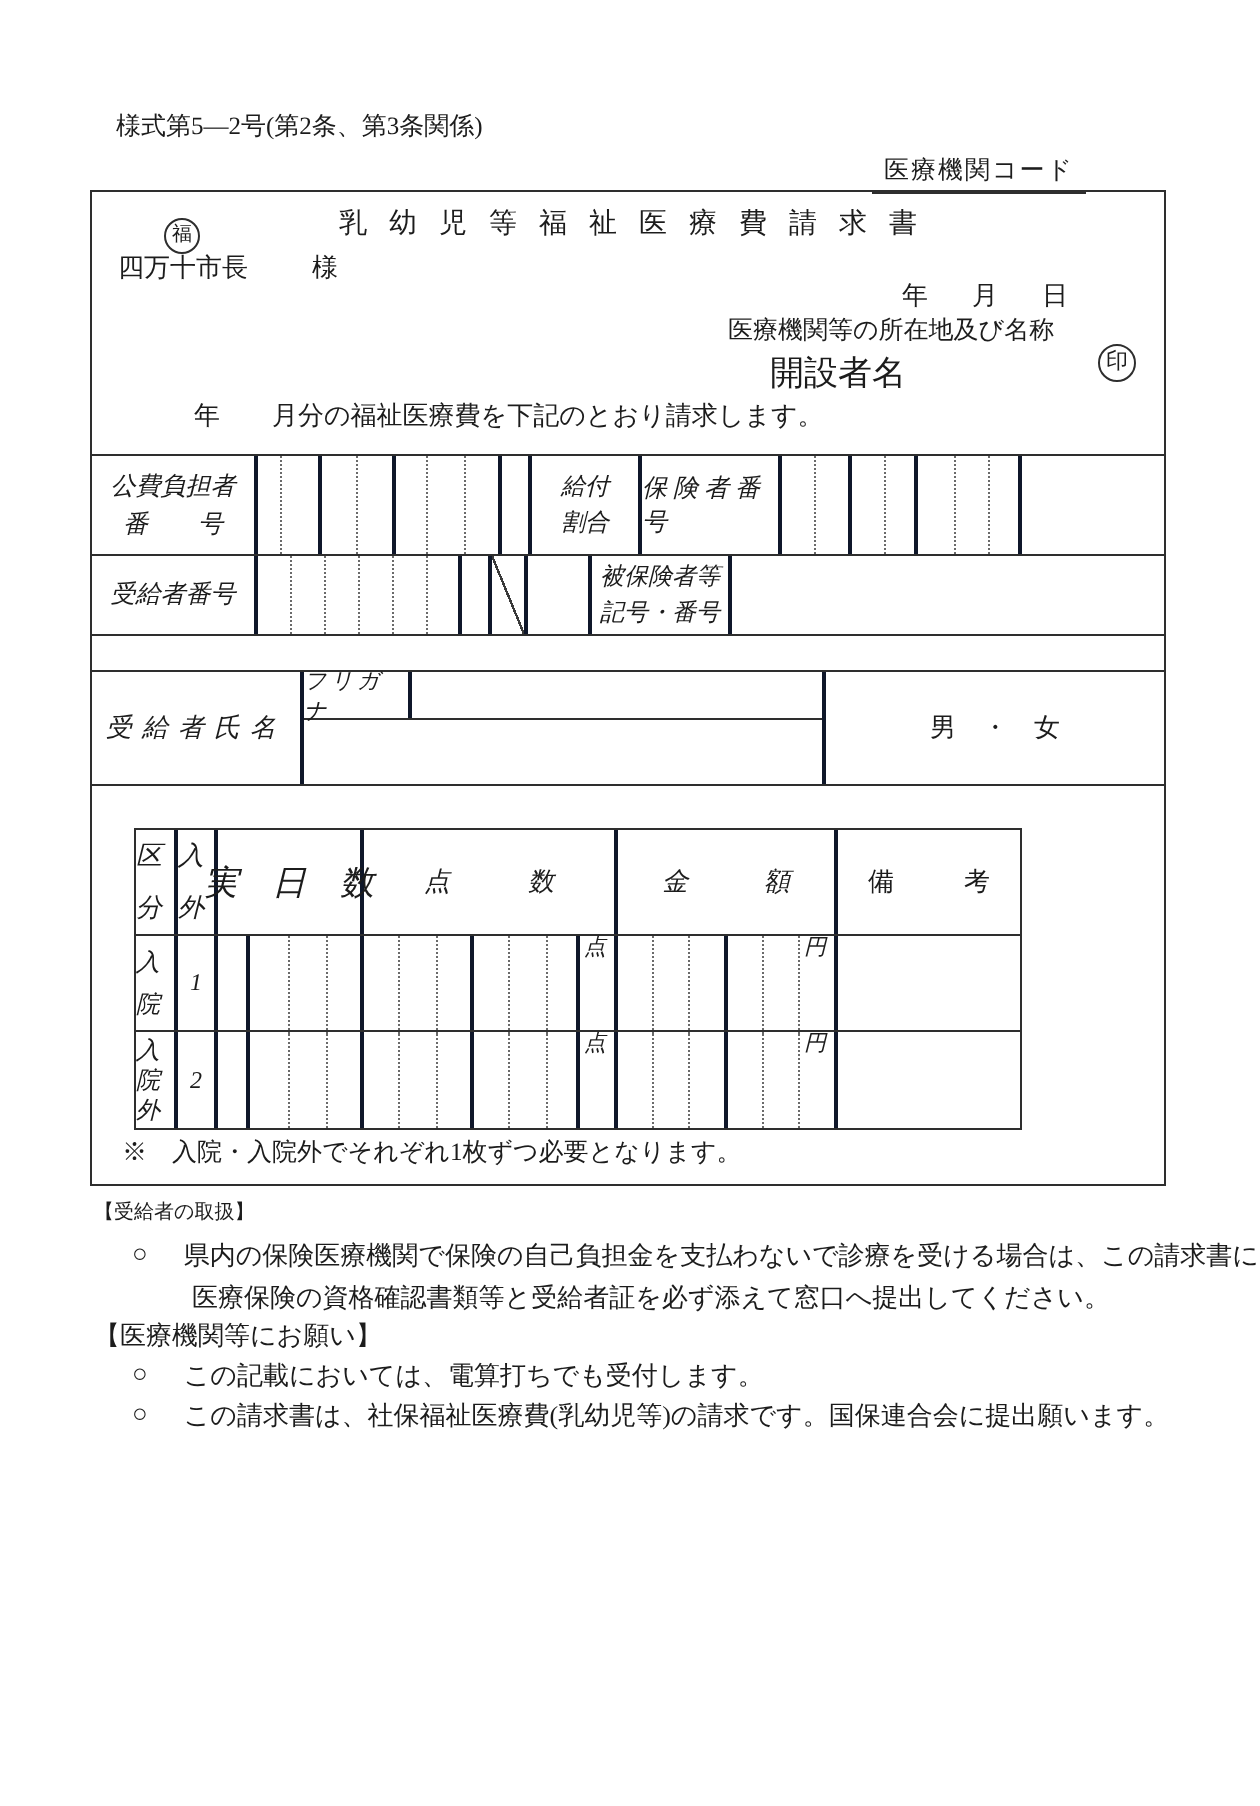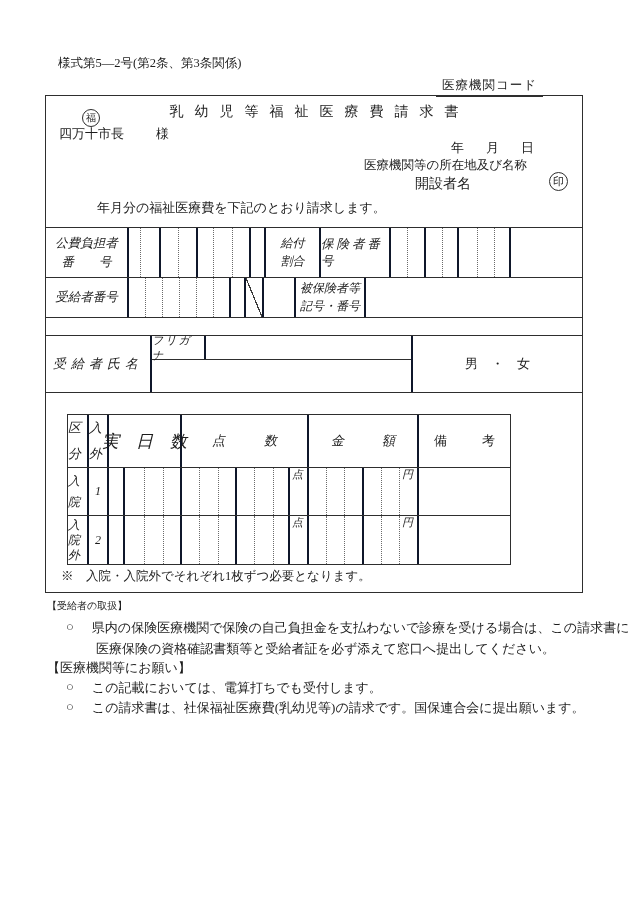--- a/index.html
+++ b/index.html
@@ -48,25 +48,25 @@
   <div class="abs txt" style="left:13px;top:29px;font-size:13px;">四万十市長</div>
   <div class="abs txt" style="left:110px;top:29px;font-size:13px;">様</div>
 
   <div class="abs" style="left:405px;top:43px;width:83px;display:flex;justify-content:space-between;font-size:13px;">
     <span>年</span>
     <span>月</span>
     <span>日</span>
   </div>
 
   <div class="abs txt" style="left:318px;top:61px;font-size:12.5px;">医療機関等の所在地及び名称</div>
-  <div class="abs txt" style="left:339px;top:79px;font-size:14px;margin-left:30px;">開設者名</div>
+  <div class="abs txt" style="left:339px;top:79px;font-size:17px;">開設者名</div>
   <span class="circled abs" style="left:503px;top:76px;width:17px;height:17px;font-size:11px;">印</span>
 
   <div class="abs" style="left:51px;top:103px;font-size:13px;">
-    <span>年</span><span style="">月分の福祉医療費を下記のとおり請求します。</span>
+    <span>年</span><span style="margin-left:26px;">月分の福祉医療費を下記のとおり請求します。</span>
   </div>
 
   <div class="abs" style="left:0;top:131px;width:536px;">
 
     <div class="trow" style="height:50px;">
       <div class="cell bs two-line lab" style="width:83px;">
         <span class="txt">公費負担者</span>
         <span class="txt">番　　号</span>
       </div>
       <div class="cell bd" style="width:12px;"></div>

